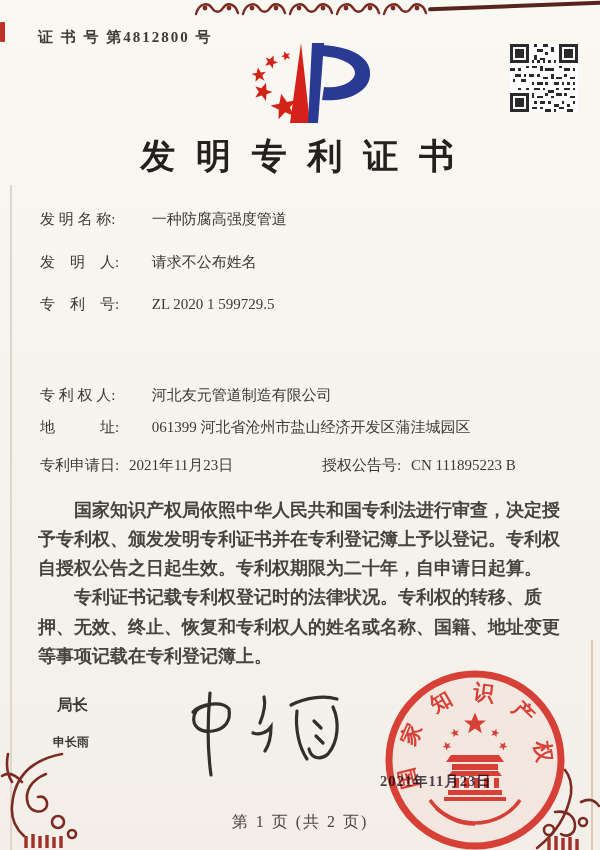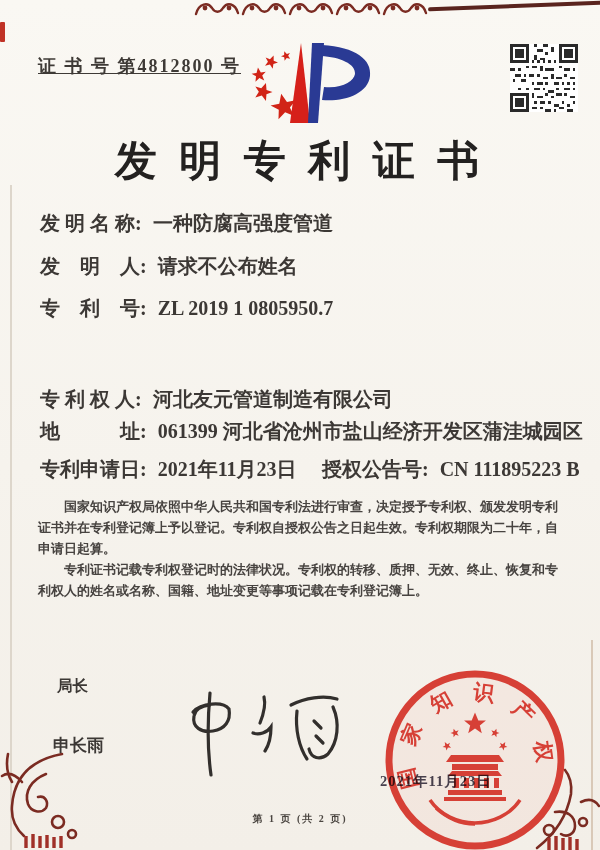--- a/index.html
+++ b/index.html
@@ -1,34 +1,34 @@
 <!DOCTYPE html>
 <html><head>
 <meta charset="utf-8">
 <style>
   html,body{margin:0;padding:0;}
   body{font-family:"Liberation Serif","DejaVu Serif",serif;}
   #page{position:relative;width:600px;height:850px;overflow:hidden;
         background:linear-gradient(180deg,#faf8f3 0%,#f6f3ed 55%,#f3efe8 100%);}
   .abs{position:absolute;}
-  .cert-no{left:38px;top:54px;font-size:18px;letter-spacing:2px;color:#3e3a36;font-weight:600;text-decoration:underline;}
-  .title{left:0;right:0;top:133px;text-align:center;font-size:42px;font-weight:700;
+  .cert-no{left:38px;top:28px;font-size:15px;letter-spacing:2px;color:#3e3a36;font-weight:600;}
+  .title{left:0;right:0;top:133px;text-align:center;font-size:35px;font-weight:700;
          letter-spacing:6px;color:#232120;}
-  .row{left:40px;font-size:20px;color:#3c3835;font-weight:700;white-space:nowrap;}
+  .row{left:40px;font-size:15px;color:#3c3835;font-weight:400;white-space:nowrap;}
   .row .lbl{display:inline-block;min-width:102px;}
   .row .val{margin-left:6px;}
   .grant-right{left:322px;text-align:center;}
   .paras{left:38px;width:528px;top:496px;color:#474340;}
-  .paras p{margin:0;text-indent:2em;font-size:13px;line-height:1.62;font-weight:600;}
-  .signoff-title{left:57px;top:676px;font-size:15.5px;font-weight:700;color:#3c3835;}
-  .signoff-name{left:53px;top:734px;font-size:17px;font-weight:700;color:#3c3835;}
+  .paras p{margin:0;text-indent:2em;font-size:18px;line-height:1.62;font-weight:600;}
+  .signoff-title{left:57px;top:695px;font-size:15.5px;font-weight:700;color:#3c3835;}
+  .signoff-name{left:53px;top:734px;font-size:12px;font-weight:700;color:#3c3835;}
   .seal-date{left:380px;top:772px;font-size:14.5px;font-weight:700;color:#4a4556;
              letter-spacing:1px;z-index:5;mix-blend-mode:multiply;}
-  .footer{left:0;right:0;top:812px;text-align:center;font-size:10px;color:#4a4540;
-          letter-spacing:2px;font-weight:700;}
+  .footer{left:0;right:0;top:812px;text-align:center;font-size:16px;color:#4a4540;
+          letter-spacing:2px;font-weight:400;}
   .edge-line-left{left:10px;top:185px;width:2px;height:665px;background:#ddd6cb;}
   .edge-line-right{left:591px;top:640px;width:2px;height:210px;background:#d9c9b8;}
   .topright-line{left:428px;top:4px;width:176px;height:4px;background:#5a241e;
                  transform:rotate(-2.2deg);border-radius:2px;}
   .left-red-tick{left:0;top:22px;width:5px;height:20px;background:#c03226;border-radius:1px;}
   svg{display:block;}
 </style>
 </head>
 <body>
 
@@ -110,21 +110,21 @@
   <div class="abs row" style="top:210px;">
     <span class="lbl">发 明 名 称:</span>
     <span class="val">一种防腐高强度管道</span>
   </div>
   <div class="abs row" style="top:253px;">
     <span class="lbl">发　明　人:</span>
     <span class="val">请求不公布姓名</span>
   </div>
   <div class="abs row" style="top:295px;">
     <span class="lbl">专　利　号:</span>
-    <span class="val">ZL 2019 1 0805950.7</span>
+    <span class="val">ZL 2020 1 599729.5</span>
   </div>
   <div class="abs row" style="top:386px;">
     <span class="lbl">专 利 权 人:</span>
     <span class="val">河北友元管道制造有限公司</span>
   </div>
   <div class="abs row" style="top:418px;">
     <span class="lbl">地　　　址:</span>
     <span class="val">061399 河北省沧州市盐山经济开发区蒲洼城园区</span>
   </div>
 

